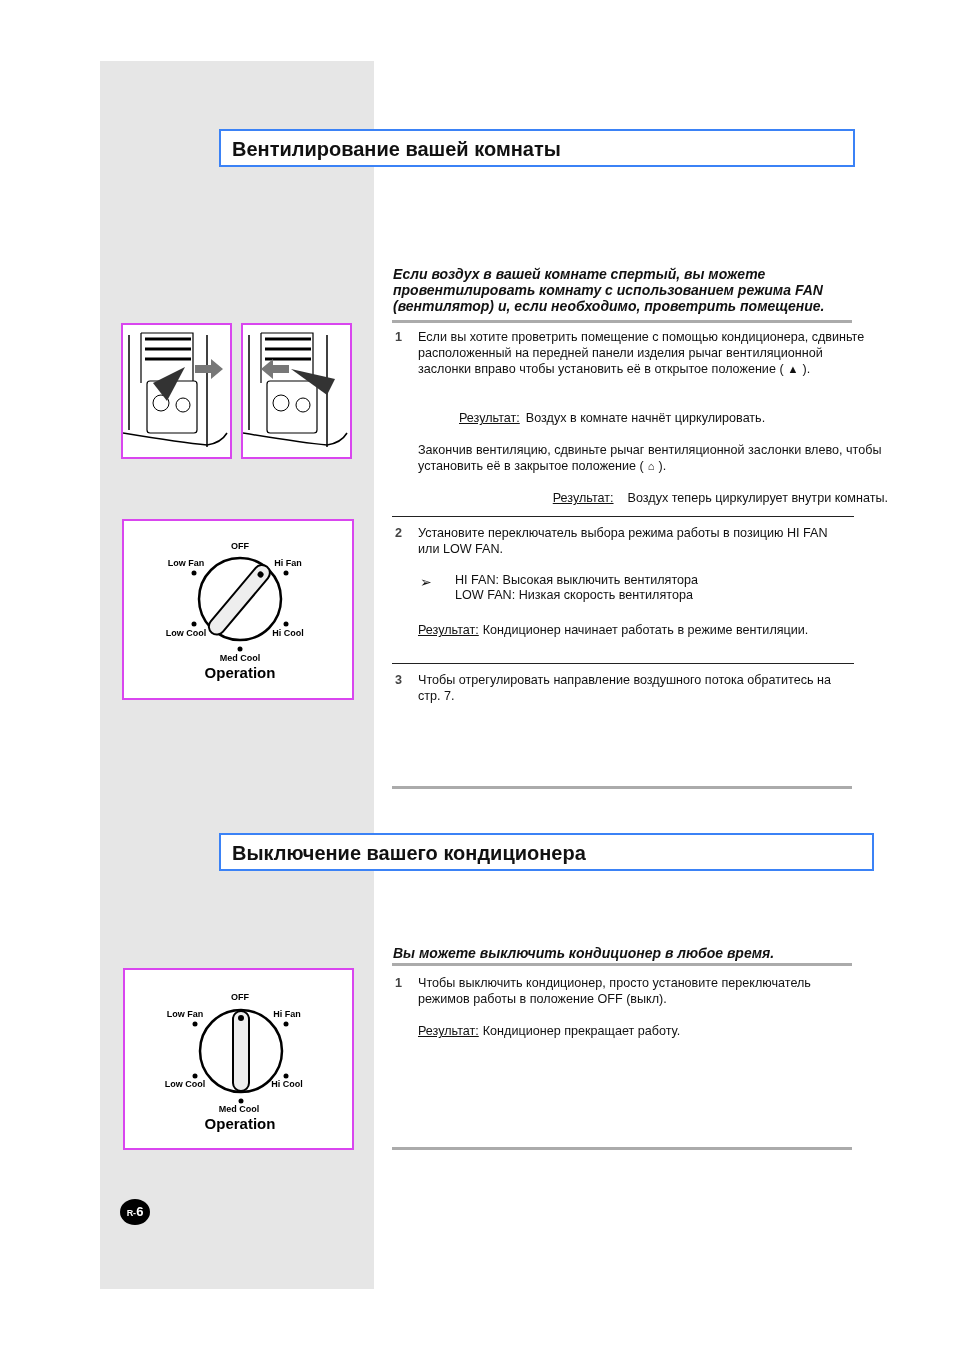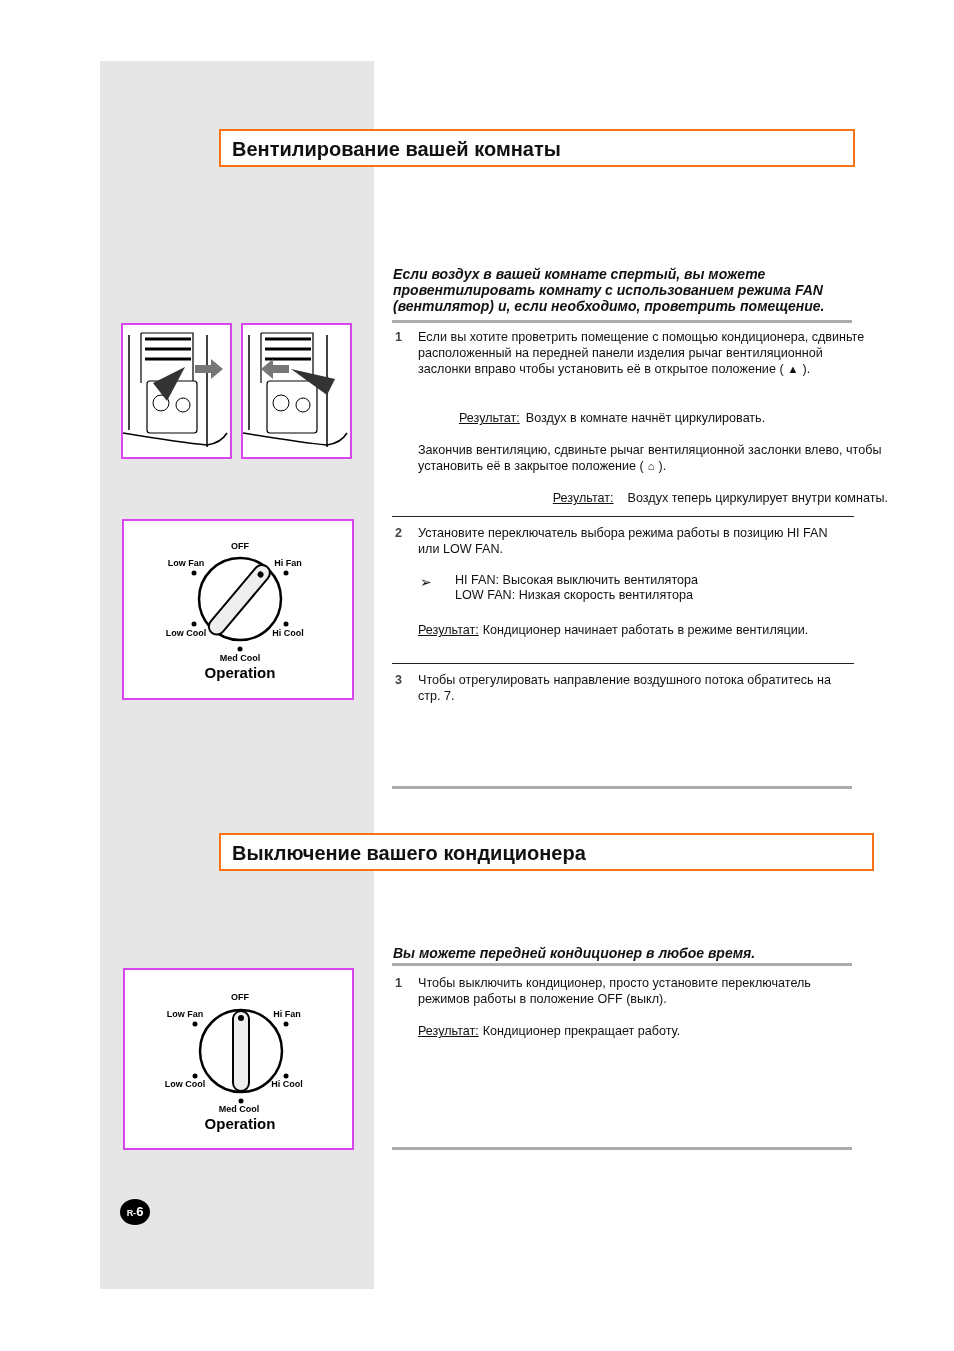--- a/index.html
+++ b/index.html
@@ -1,18 +1,18 @@
 <!DOCTYPE html>
 <html><head>
 <meta charset="utf-8">
 <style>
   html, body { margin:0; padding:0; background:#ffffff; }
   body { width:954px; height:1351px; position:relative; overflow:hidden; font-family:"Liberation Sans", sans-serif; color:#111; }
   .sidebar-bg { position:absolute; left:100px; top:61px; width:274px; height:1228px; background:#e6e6e6; }
-  .section-title { position:absolute; left:219px; width:632px; height:34px; border:2px solid #f97316; background:#fff; box-sizing:content-box; }
+  .section-title { position:absolute; left:219px; width:632px; height:34px; border:2px solid #3b82f6; background:#fff; box-sizing:content-box; }
   .section-title span { position:absolute; left:11px; top:7px; font-size:20px; font-weight:bold; color:#111; }
   .intro { position:absolute; left:393px; width:470px; font-size:14px; font-style:italic; font-weight:bold; line-height:16px; }
   .rule-gray { position:absolute; left:392px; width:460px; height:3px; background:#ababab; }
   .rule-black { position:absolute; left:392px; width:462px; height:1px; background:#222; }
   .step { position:absolute; left:395px; width:480px; font-size:12.6px; line-height:16px; }
   .step .num { position:absolute; left:0; top:0; font-weight:bold; color:#444; }
   .step .body { position:absolute; left:23px; top:0; width:460px; }
   .p { position:absolute; left:418px; font-size:12.6px; line-height:16px; width:470px; }
   .result-label { text-decoration:underline; margin-right:6px; }
   .house { display:inline-block; font-size:11px; margin:0 4px; }
@@ -119,21 +119,21 @@
       <rect x="108" y="36" width="16" height="86" rx="8" fill="#eee" stroke="#000" stroke-width="2"></rect>
       <circle cx="116" cy="46" r="3" fill="#000"></circle>
     </g>
   </svg>
 </div>
 
 <div class="section-title" style="top:833px;padding-left:19px;">
   <span>Выключение вашего кондиционера</span>
 </div>
 
-<div class="intro" style="top:945px;">Вы можете передней кондиционер в любое время.</div>
+<div class="intro" style="top:945px;">Вы можете выключить кондиционер в любое время.</div>
 <div class="rule-gray" style="top:963px;"></div>
 
 <div class="step" style="top:975px;">
   <span class="num">1</span>
   <div class="body" style="width:430px;">Чтобы выключить кондиционер, просто установите переключатель режимов работы в положение OFF (выкл).</div>
 </div>
 <div class="p" style="top:1023px;">
   <span class="result-label" style="margin-right:4px;">Результат:</span><span>Кондиционер прекращает работу.</span>
 </div>
 <div class="rule-gray" style="top:1147px;"></div>

